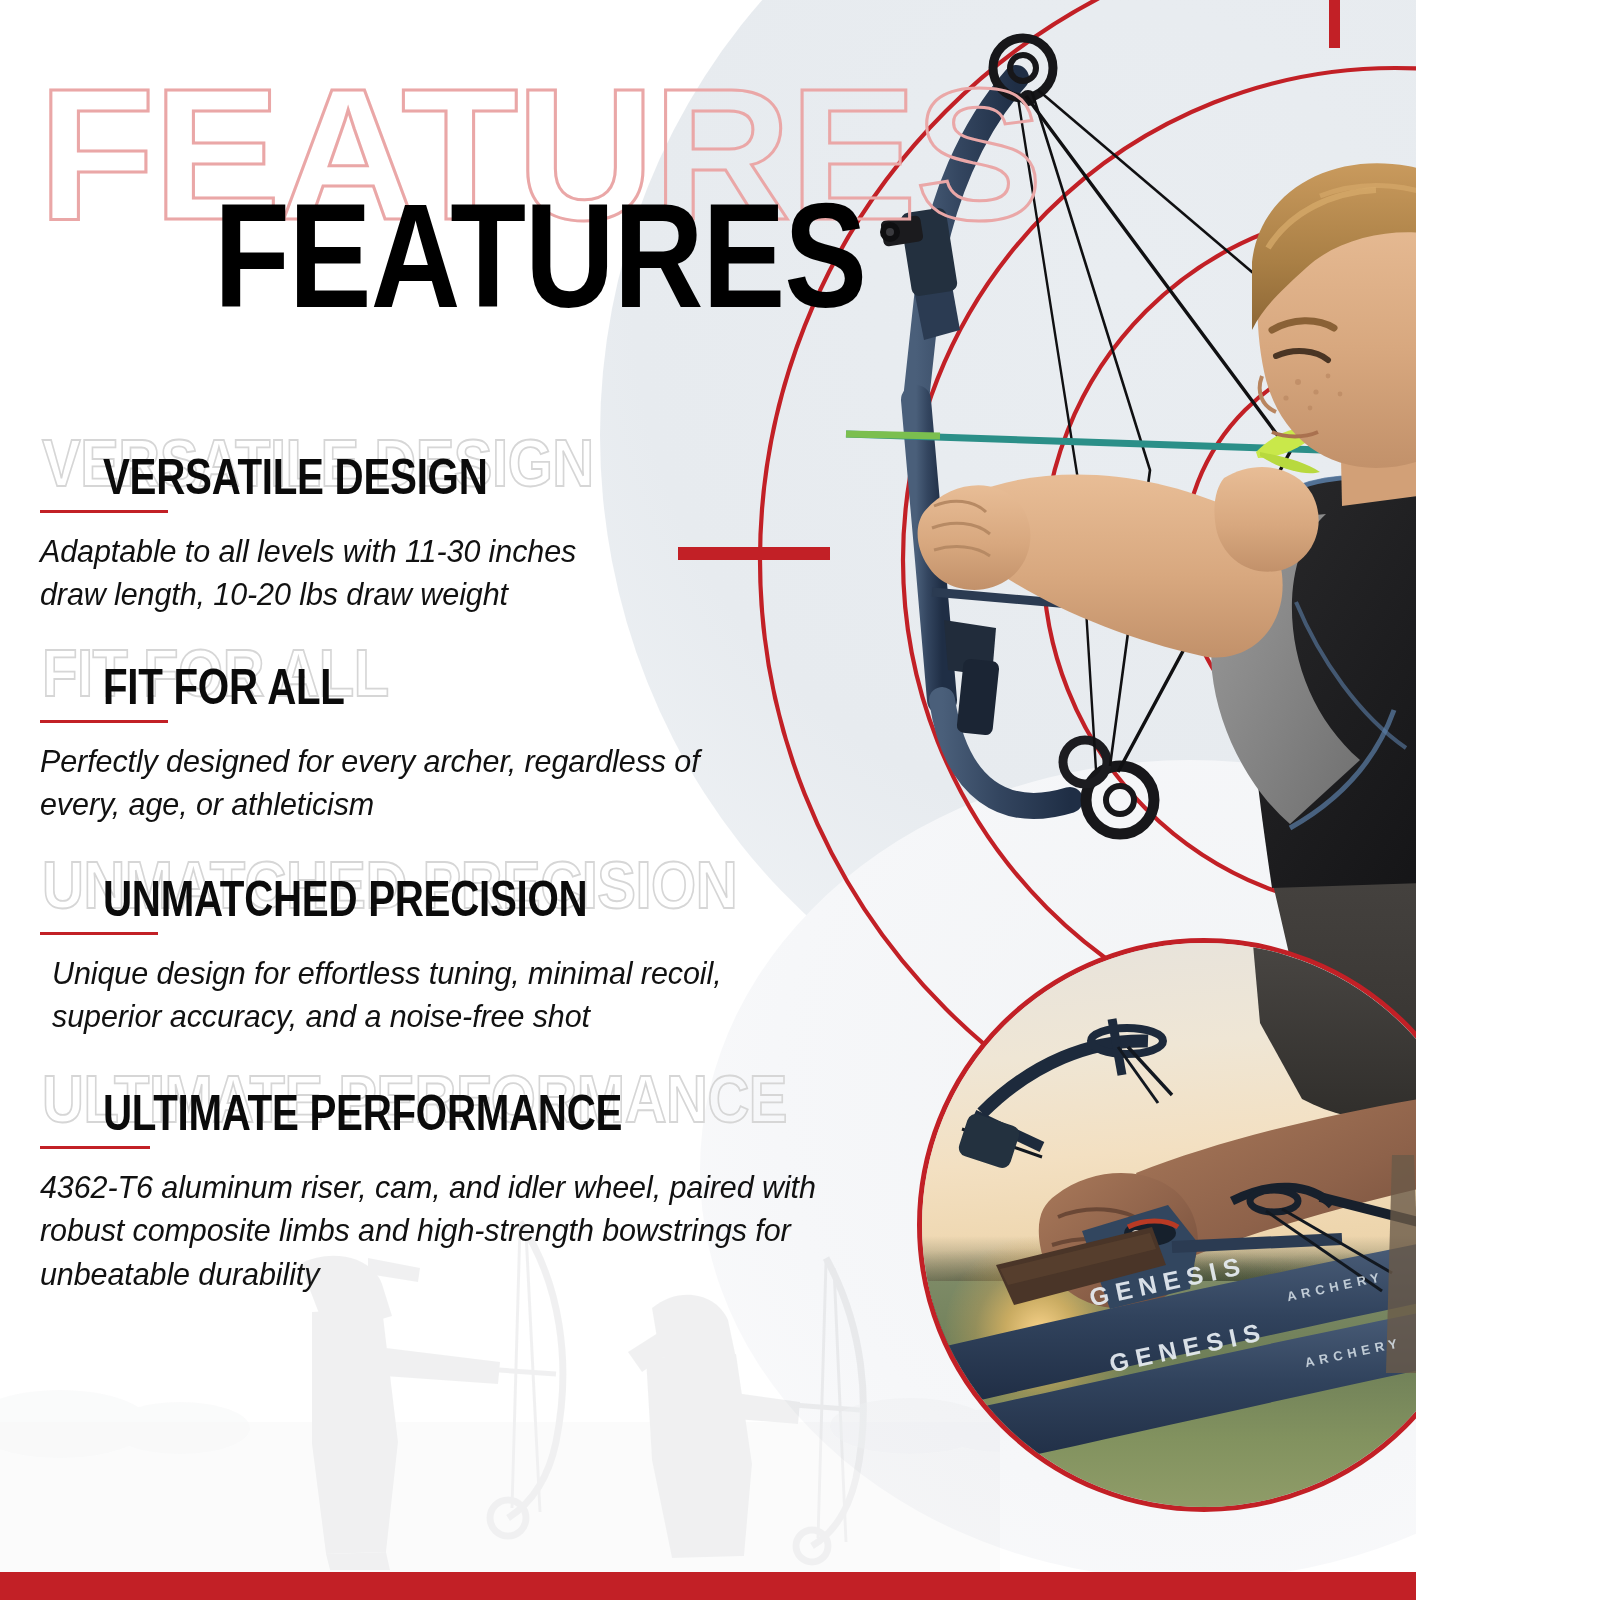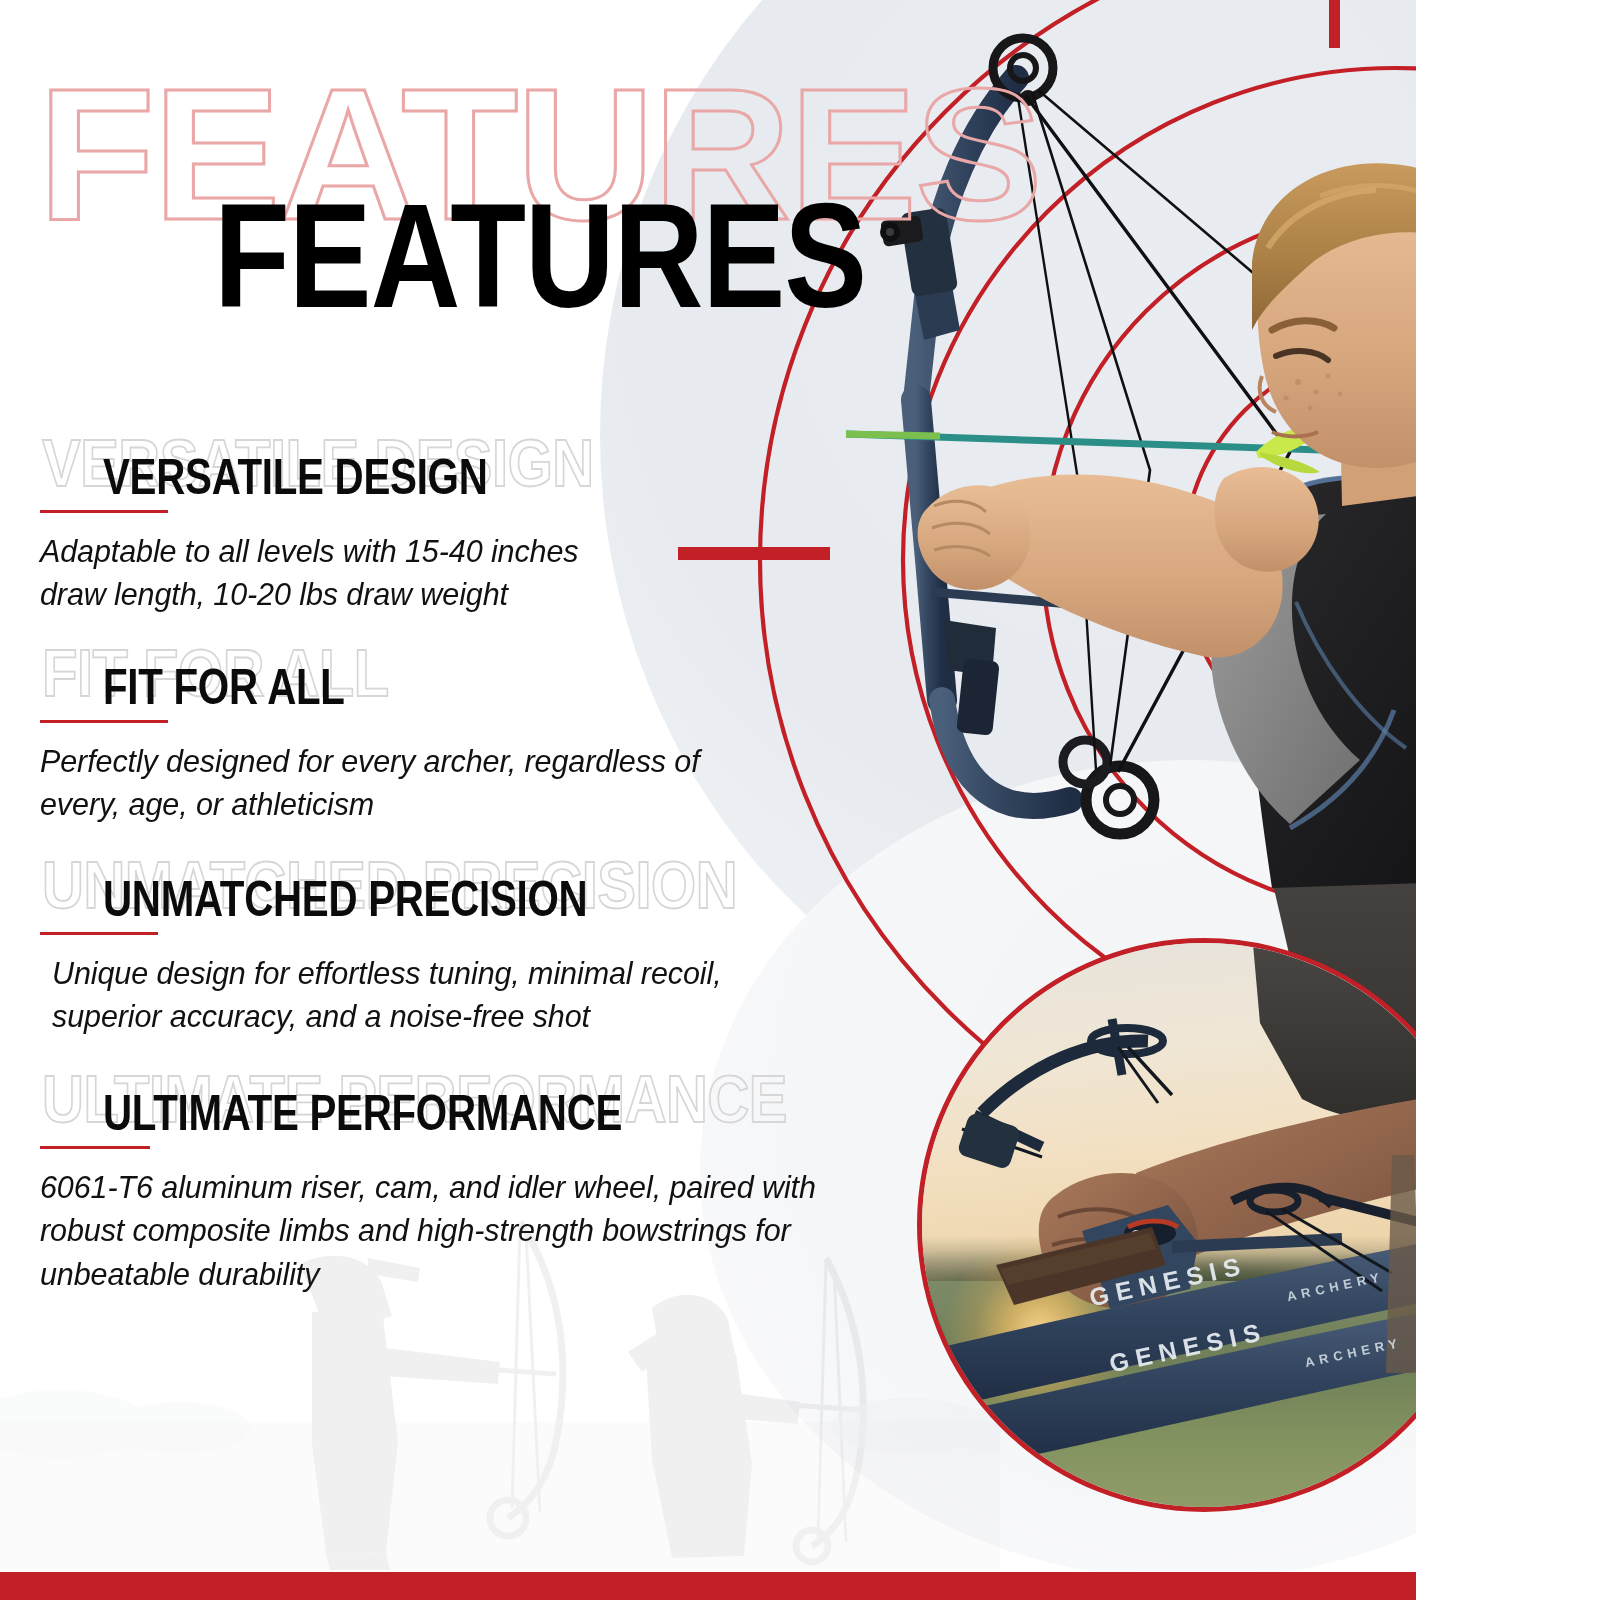--- a/index.html
+++ b/index.html
@@ -349,42 +349,42 @@
 
   <div class="ghost-title">FEATURES</div>
   <div class="main-title">FEATURES</div>
 
   <div class="features">
 
     <div class="feature" style="top:430px;">
       <div class="f-ghost">VERSATILE DESIGN</div>
       <div class="f-head">VERSATILE DESIGN</div>
       <div class="f-rule" style="width:128px;"></div>
-      <div class="f-body" style="width:600px;">Adaptable to all levels with 15-40 inches draw length, 10-20 lbs draw weight</div>
+      <div class="f-body" style="width:600px;">Adaptable to all levels with 11-30 inches draw length, 10-20 lbs draw weight</div>
     </div>
 
     <div class="feature" style="top:640px;">
       <div class="f-ghost">FIT FOR ALL</div>
       <div class="f-head">FIT FOR ALL</div>
       <div class="f-rule" style="width:128px;"></div>
       <div class="f-body" style="width:700px;">Perfectly designed for every archer, regardless of every, age, or athleticism</div>
     </div>
 
     <div class="feature" style="top:852px;">
       <div class="f-ghost">UNMATCHED PRECISION</div>
       <div class="f-head">UNMATCHED PRECISION</div>
       <div class="f-rule" style="width:118px;"></div>
       <div class="f-body" style="width:760px;margin-left:12px;">Unique design for effortless tuning, minimal recoil, superior accuracy, and a noise-free shot</div>
     </div>
 
     <div class="feature" style="top:1066px;">
       <div class="f-ghost">ULTIMATE PERFORMANCE</div>
       <div class="f-head">ULTIMATE PERFORMANCE</div>
       <div class="f-rule" style="width:110px;"></div>
-      <div class="f-body" style="width:845px;">6061-T6 aluminum riser, cam, and idler wheel, paired with robust composite limbs and high-strength bowstrings for unbeatable durability</div>
+      <div class="f-body" style="width:845px;">4362-T6 aluminum riser, cam, and idler wheel, paired with robust composite limbs and high-strength bowstrings for unbeatable durability</div>
     </div>
 
   </div>
 
   <svg class="ghost-scene" viewBox="0 0 1000 360" xmlns="http://www.w3.org/2000/svg">
     <rect x="0" y="210" width="1000" height="150" fill="#8e9296" opacity="0.35"></rect>
     <g fill="#5d6268">
 
       <path d="M 300 52 C 330 36 372 44 382 72 L 392 104 L 352 116 L 320 104 Z"></path>
       <path d="M 312 100 L 382 96 L 398 230 L 386 340 L 326 342 L 312 232 Z"></path>

